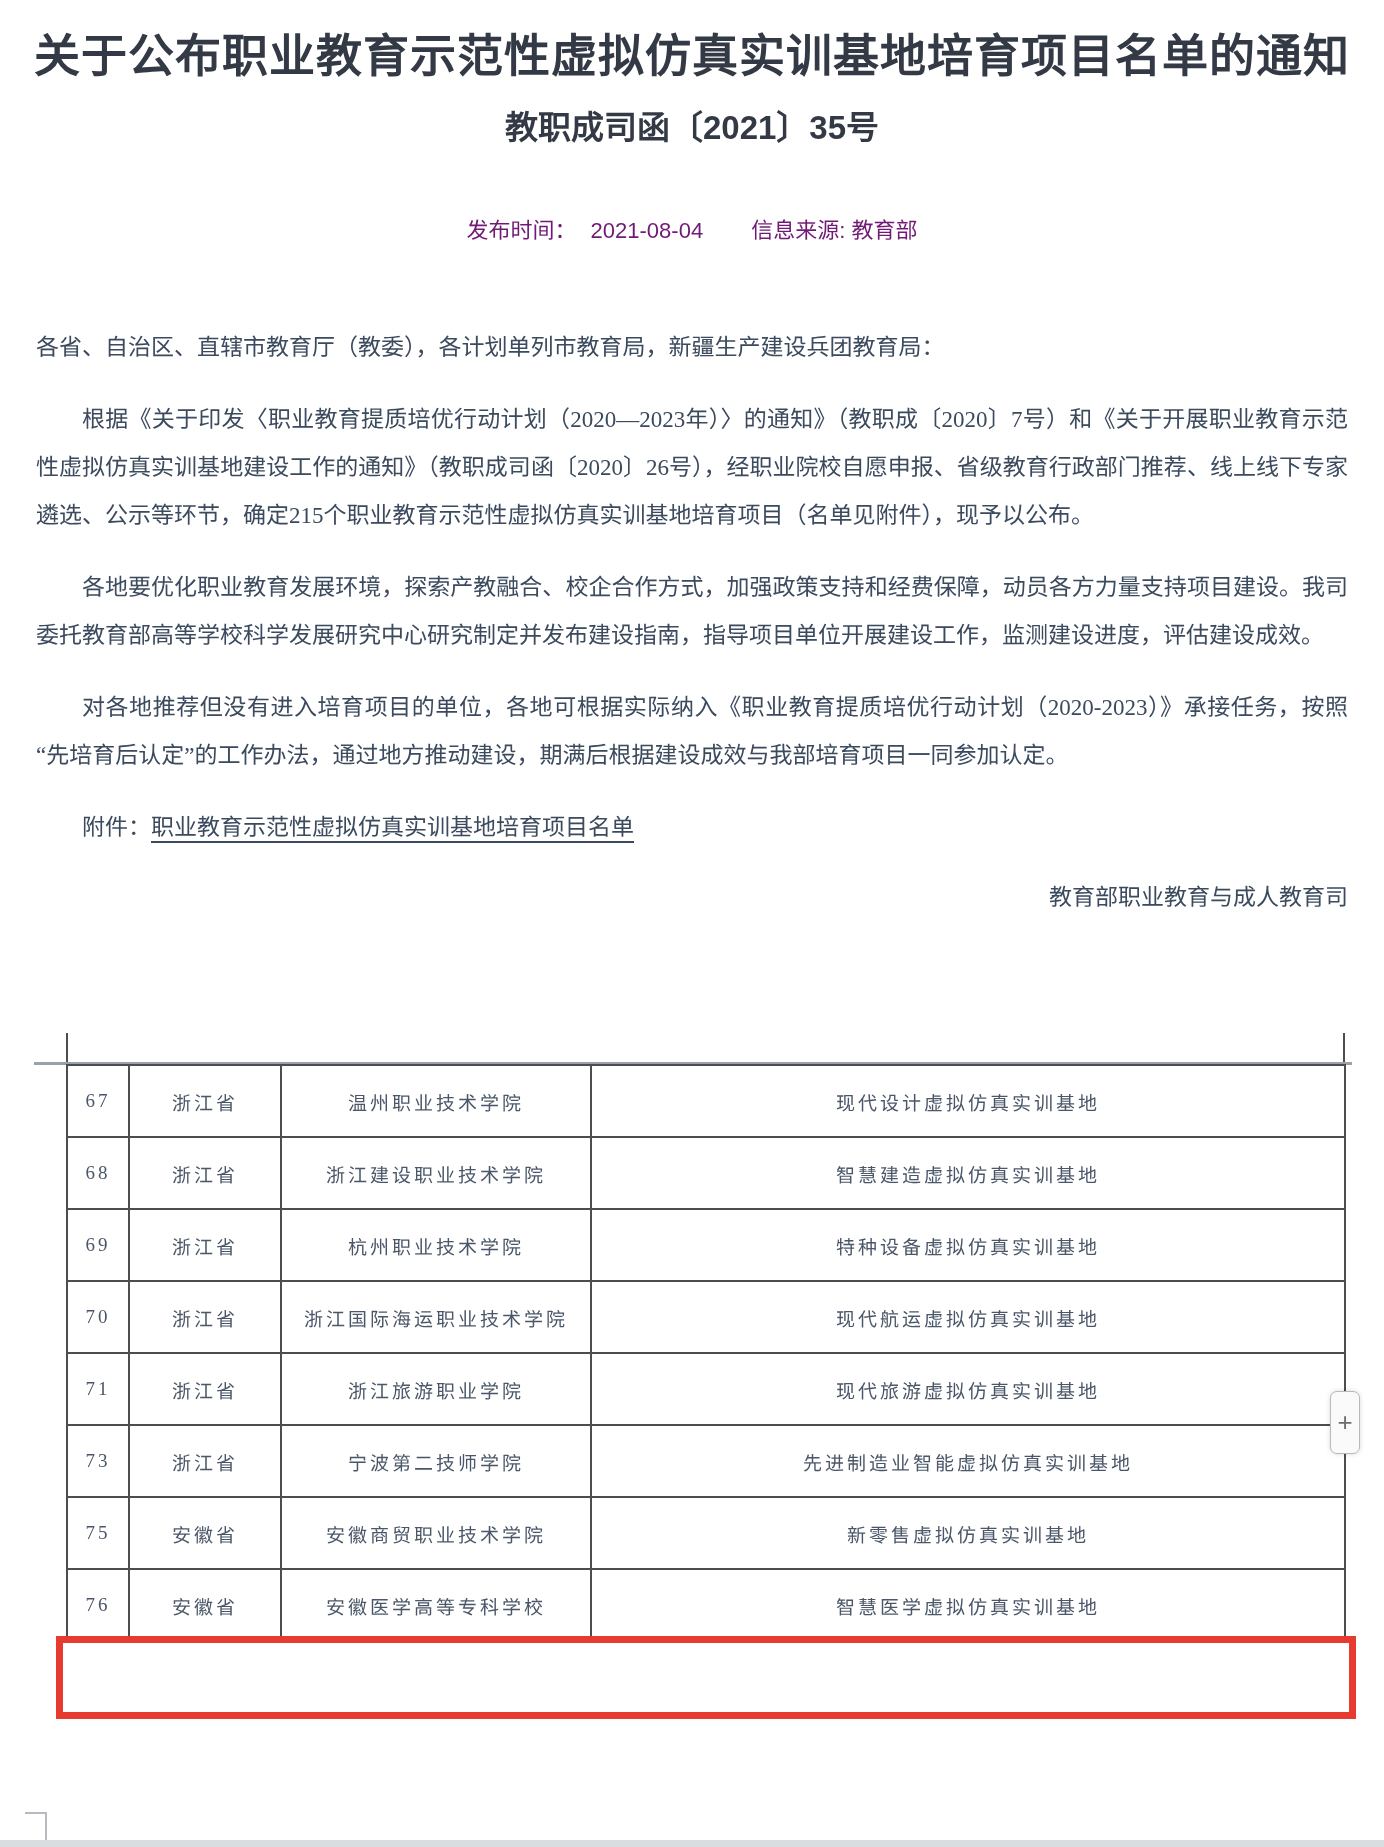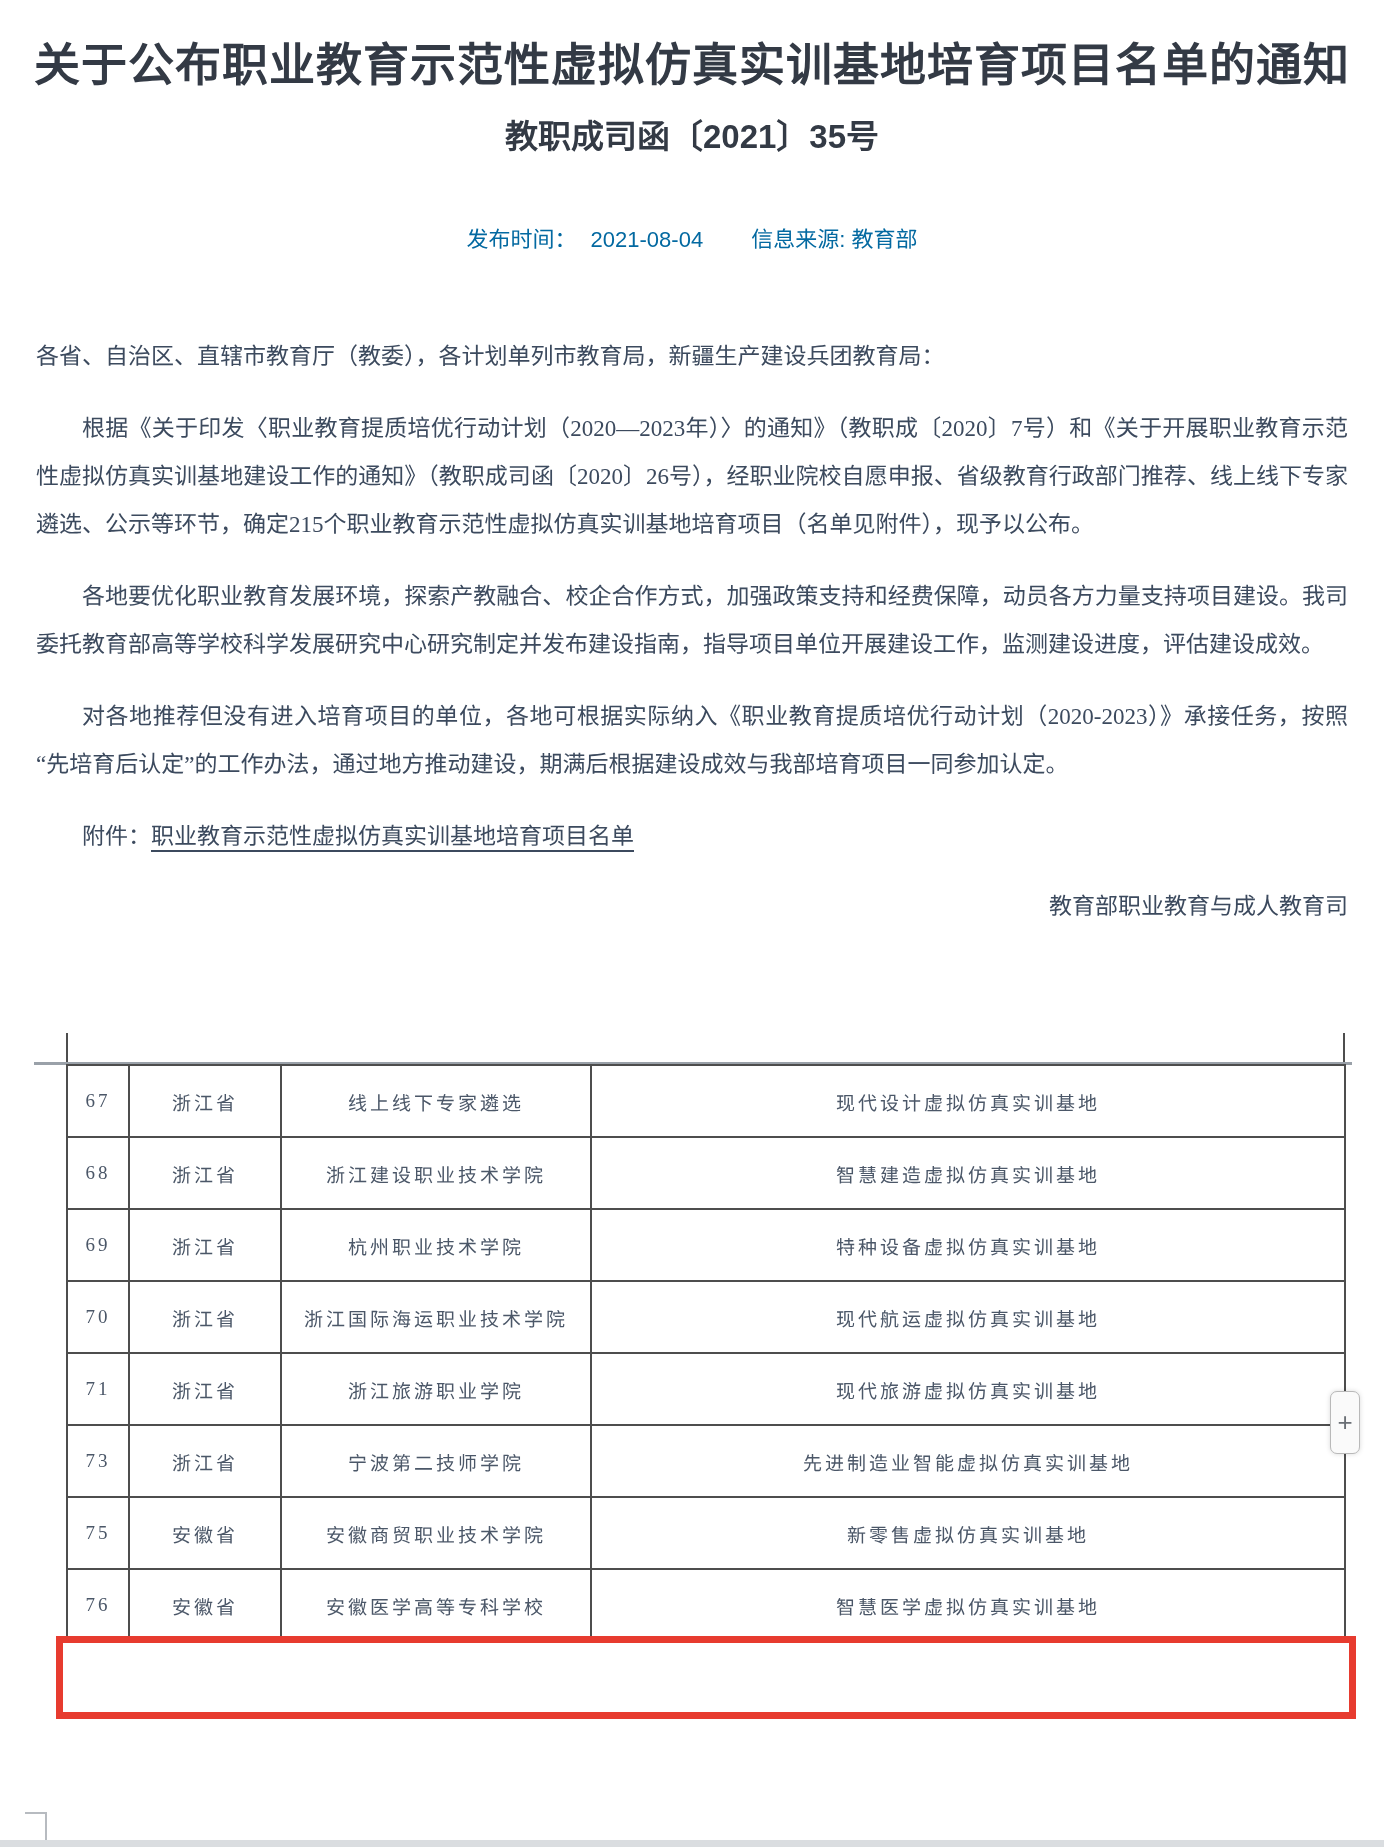--- a/index.html
+++ b/index.html
@@ -7,21 +7,21 @@
   #page {
     position:relative;
     width:1384px;
     height:1847px;
     margin:0 auto;
     background:#ffffff;
     overflow:hidden;
     font-family:"Liberation Serif", serif;
   }
   
-  .header { padding-top:29px; }
+  .header { padding-top:20px; }
   .title {
     text-align:center;
     font-family:"Liberation Sans", sans-serif;
     font-size:46px;
     font-weight:600;
     line-height:72px;
     color:#333a45;
     letter-spacing:1px;
   }
   .doc-number {
@@ -32,21 +32,21 @@
     font-weight:600;
     line-height:40px;
     color:#333a45;
   }
   .meta {
     margin-top:68px;
     text-align:center;
     font-family:"Liberation Sans", sans-serif;
     font-size:22px;
     line-height:30px;
-    color:#0369a1;
+    color:#701a75;
   }
   .meta .gap-sm { display:inline-block; width:14px; }
   .meta .gap-lg { display:inline-block; width:48px; }
   
   .article {
     margin:0 36px;
     color:#3c4a5e;
     font-size:23px;
     line-height:48px;
     text-align:justify;
@@ -157,21 +157,21 @@
       <colgroup>
         <col class="col-no">
           <col class="col-prov">
           <col class="col-school">
           <col class="col-proj">
       </colgroup>
       <tbody>
           <tr>
     <td>67</td>
     <td>浙江省</td>
-    <td>线上线下专家遴选</td>
+    <td>温州职业技术学院</td>
     <td>现代设计虚拟仿真实训基地</td>
   </tr>
           <tr>
     <td>68</td>
     <td>浙江省</td>
     <td>浙江建设职业技术学院</td>
     <td>智慧建造虚拟仿真实训基地</td>
   </tr>
           <tr>
     <td>69</td>

